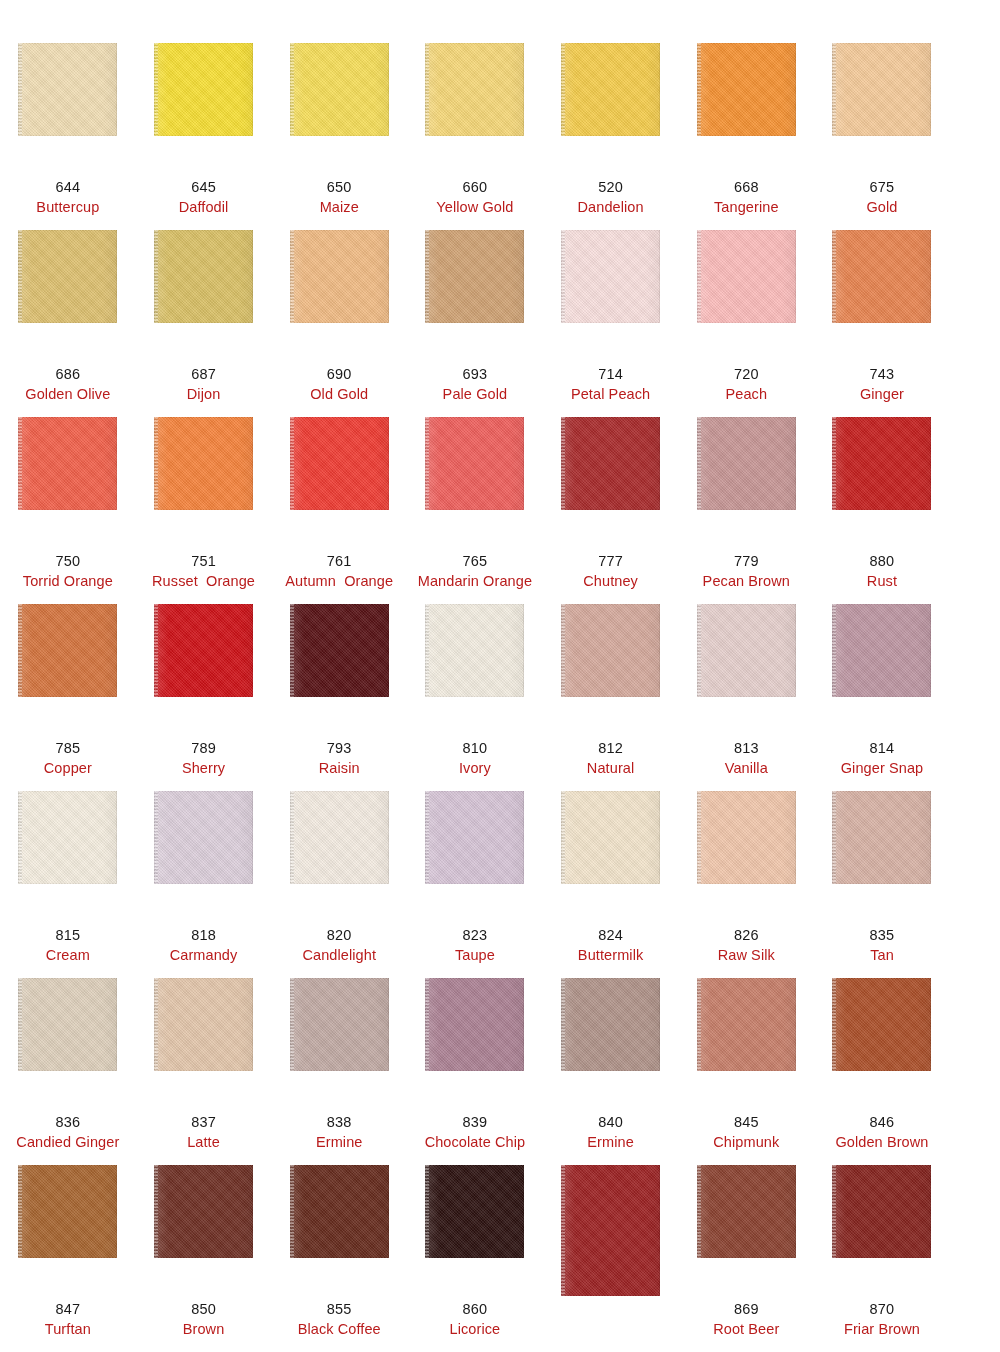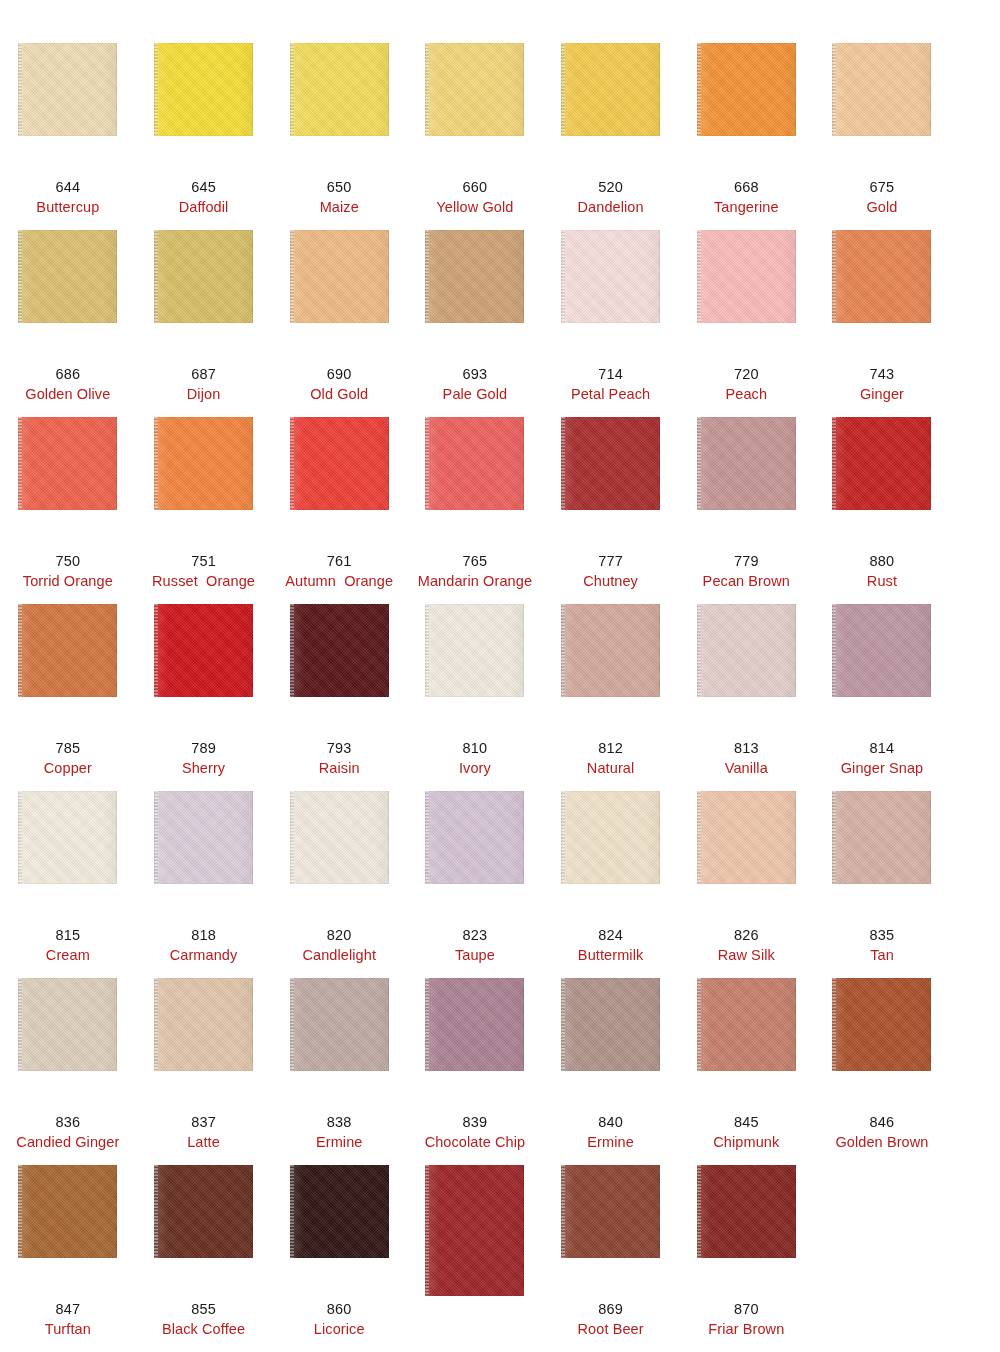--- a/index.html
+++ b/index.html
@@ -433,20 +433,27 @@
     </div>
     <div class="chart-row">
       <div class="swatch-cell">
         <div class="swatch-chip" style="background-color: rgb(167, 101, 48);"></div>
         <div class="swatch-caption">
           <span class="swatch-code">847</span>
           <span class="swatch-name">Turftan</span>
         </div>
       </div>
       <div class="swatch-cell">
+        <div class="swatch-chip" style="background-color: rgb(110, 47, 36);"></div>
+        <div class="swatch-caption">
+          <span class="swatch-code">850</span>
+          <span class="swatch-name">Brown</span>
+        </div>
+      </div>
+      <div class="swatch-cell">
         <div class="swatch-chip" style="background-color: rgb(102, 43, 29);"></div>
         <div class="swatch-caption">
           <span class="swatch-code">855</span>
           <span class="swatch-name">Black Coffee</span>
         </div>
       </div>
       <div class="swatch-cell">
         <div class="swatch-chip" style="background-color: rgb(44, 18, 16);"></div>
         <div class="swatch-caption">
           <span class="swatch-code">860</span>

